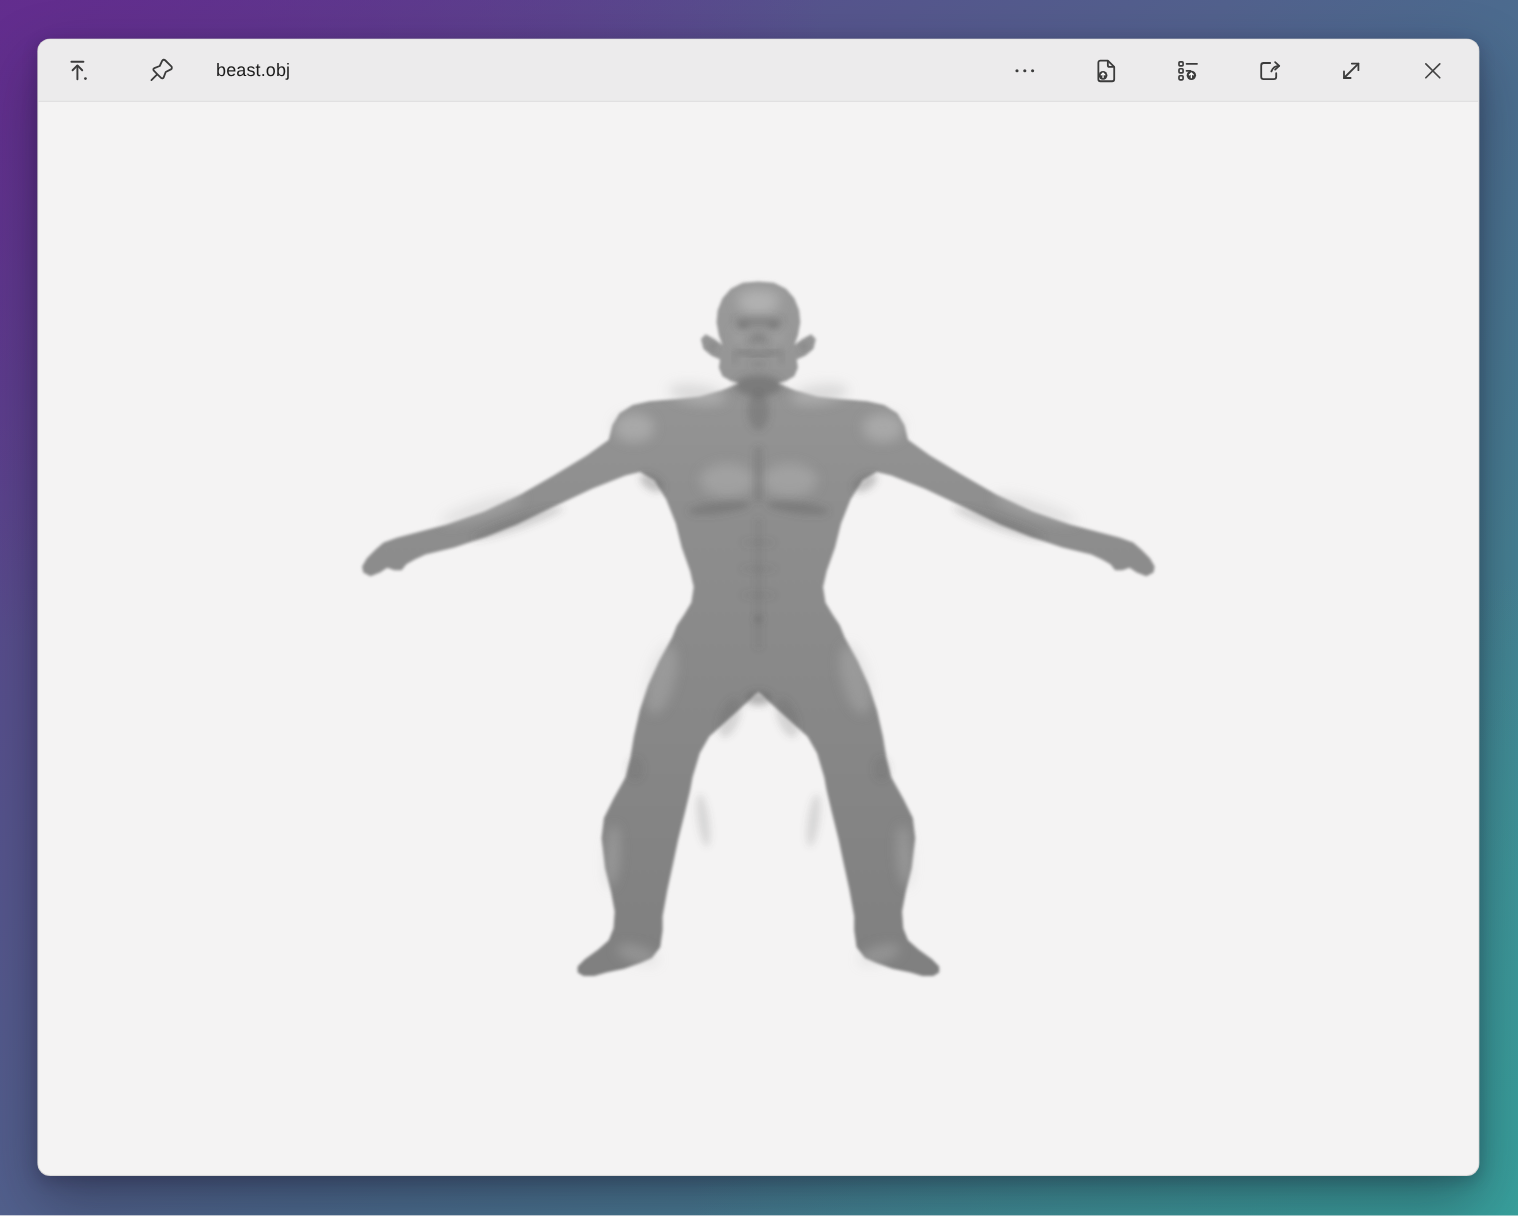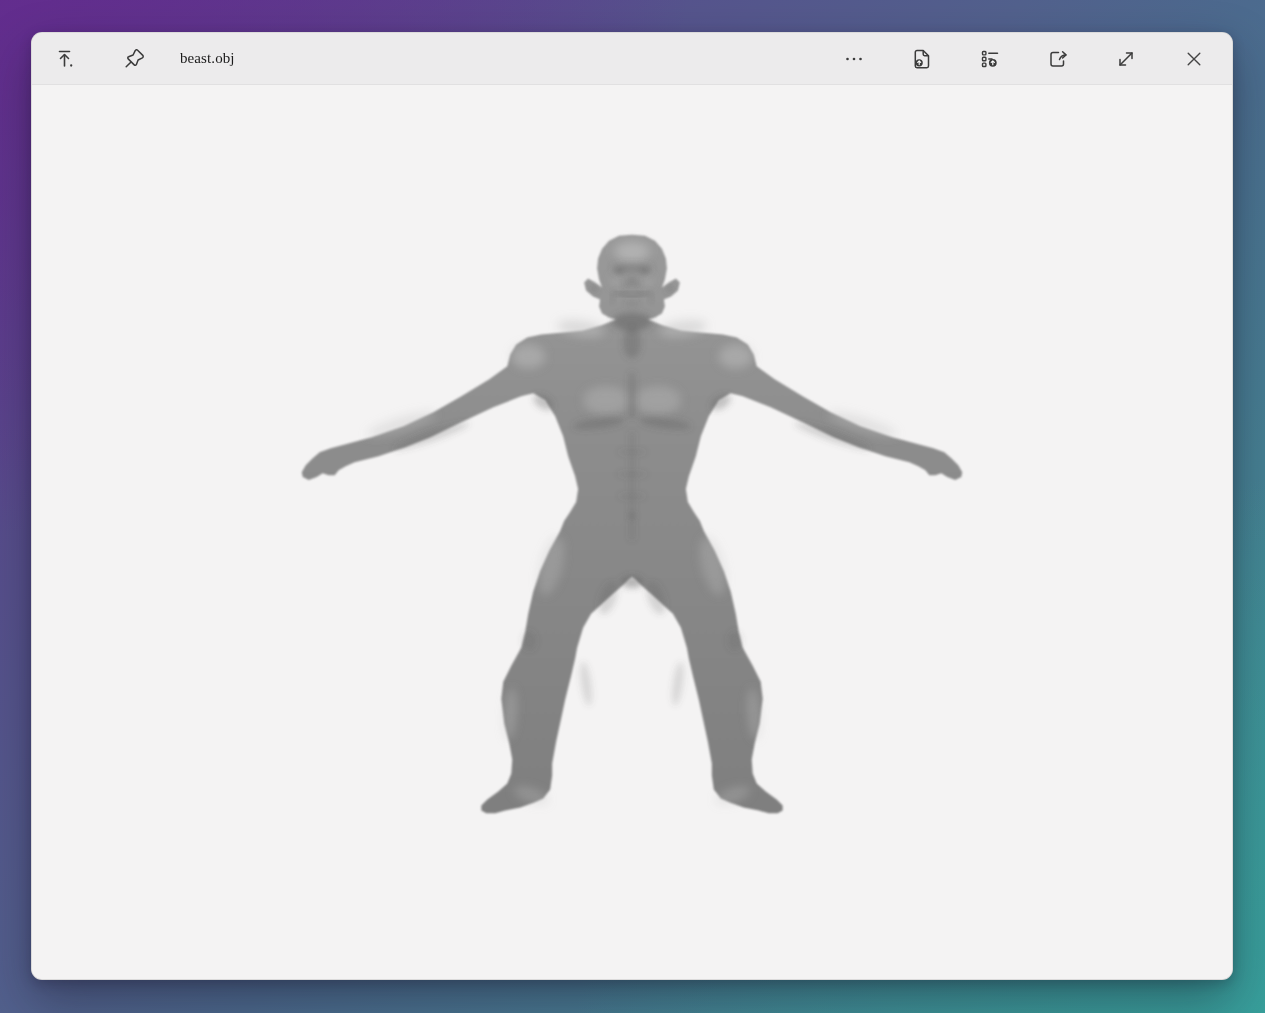--- a/index.html
+++ b/index.html
@@ -4,21 +4,20 @@
 <style>
   * { margin:0; padding:0; box-sizing:border-box; }
   html,body { width:1265px; height:1013px; overflow:hidden; font-family:"Liberation Sans", sans-serif; }
 
   .desktop {
     position:relative; width:1265px; height:1013px;
     background:
       radial-gradient(95% 95% at -4% -6%, #632b8e 0%, rgba(99,43,142,0) 62%),
       radial-gradient(95% 95% at 104% 106%, #37a09c 0%, rgba(55,160,156,0) 62%),
       linear-gradient(135deg, #5e3a8d 0%, #52618d 45%, #4c6a8e 55%, #3f9b99 100%);
-    font-family: Liberation Serif, serif;
   }
 
   .peek-window {
     position:absolute; left:31px; top:32px; width:1202px; height:948px;
     border-radius:11px; overflow:hidden;
     background:#f4f3f3;
     box-shadow: 0 22px 50px rgba(20,15,35,.38), 0 4px 12px rgba(20,15,35,.22);
     border:1px solid rgba(0,0,0,.10);
     display:flex; flex-direction:column;
   }

